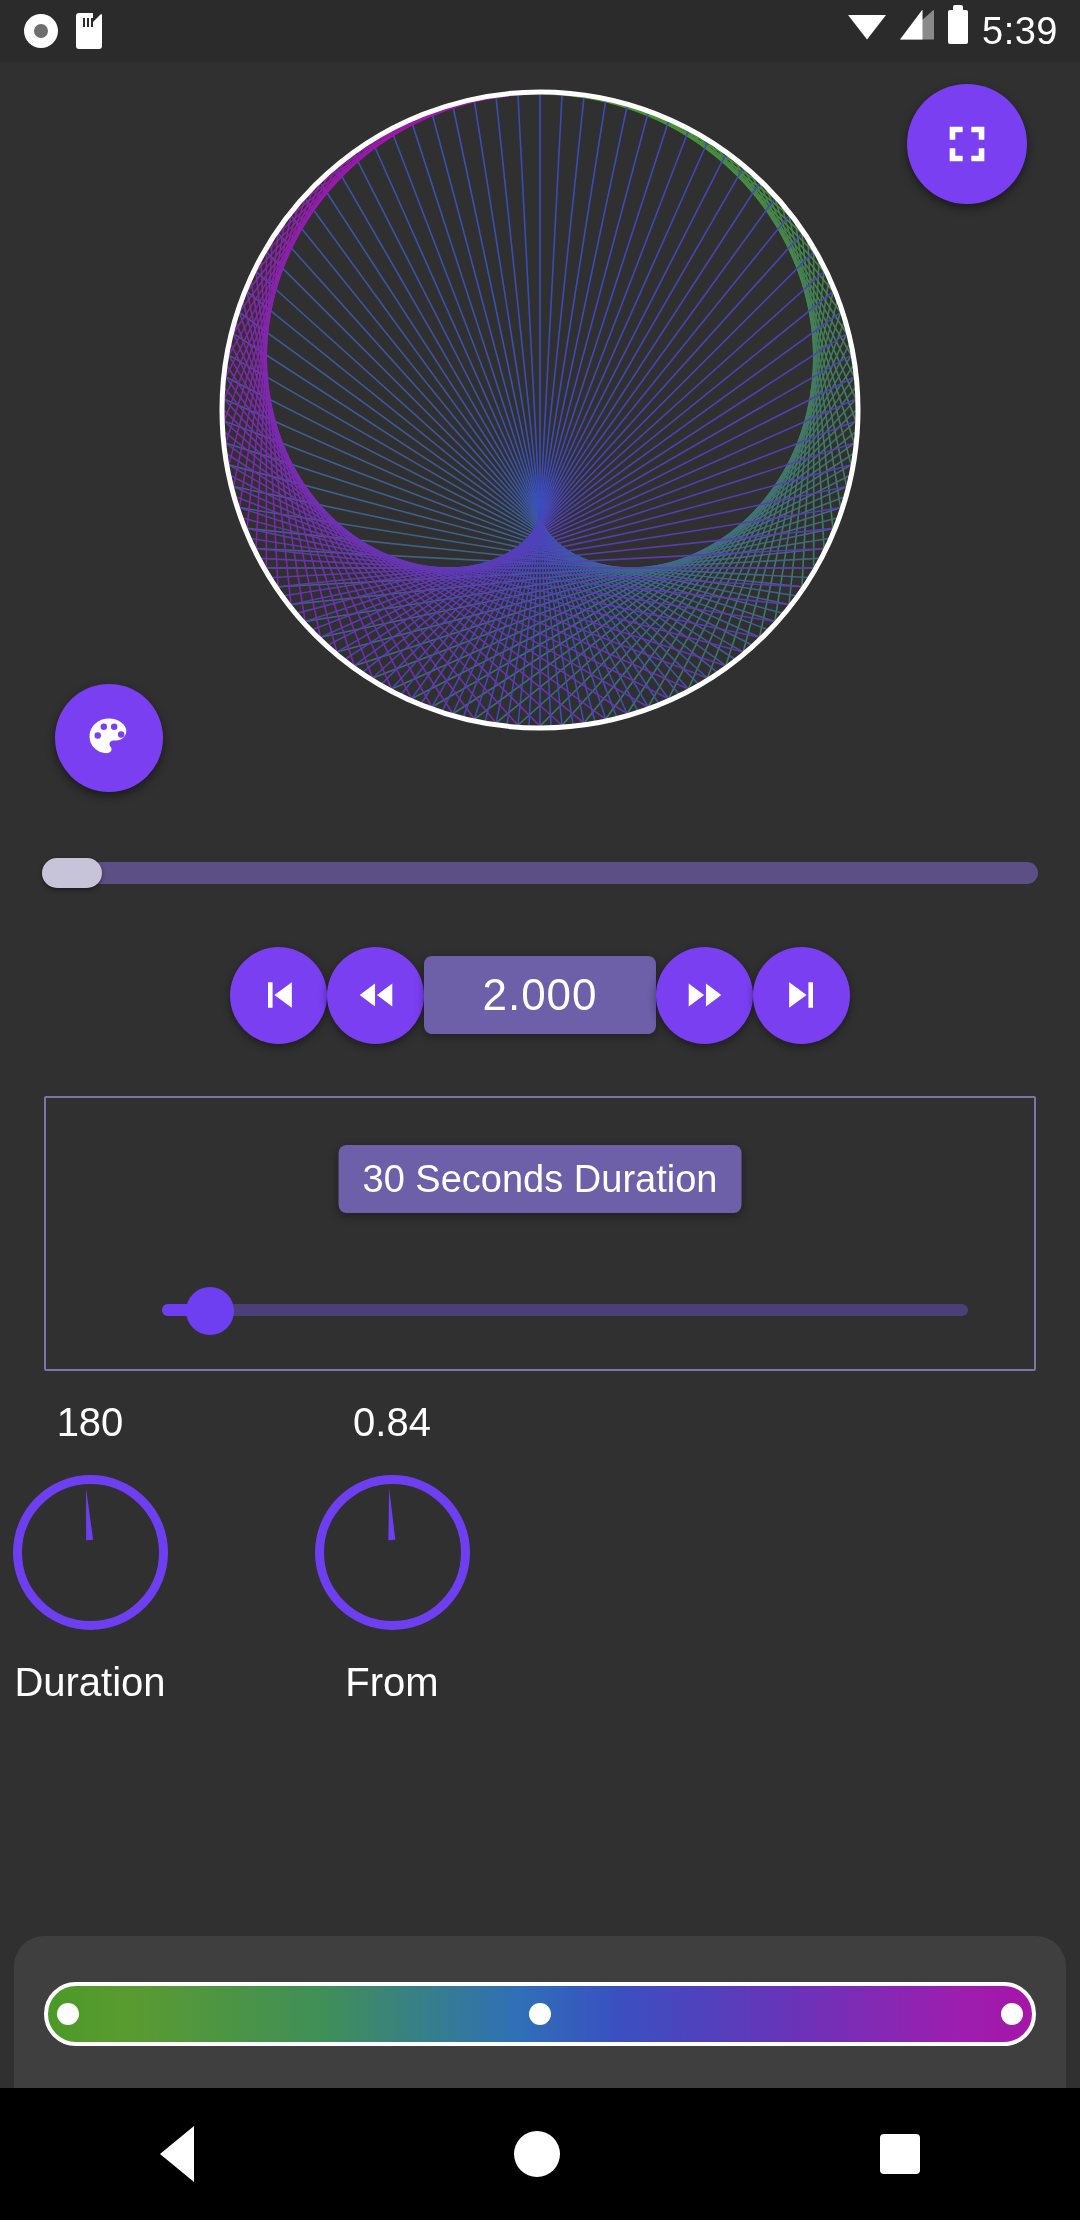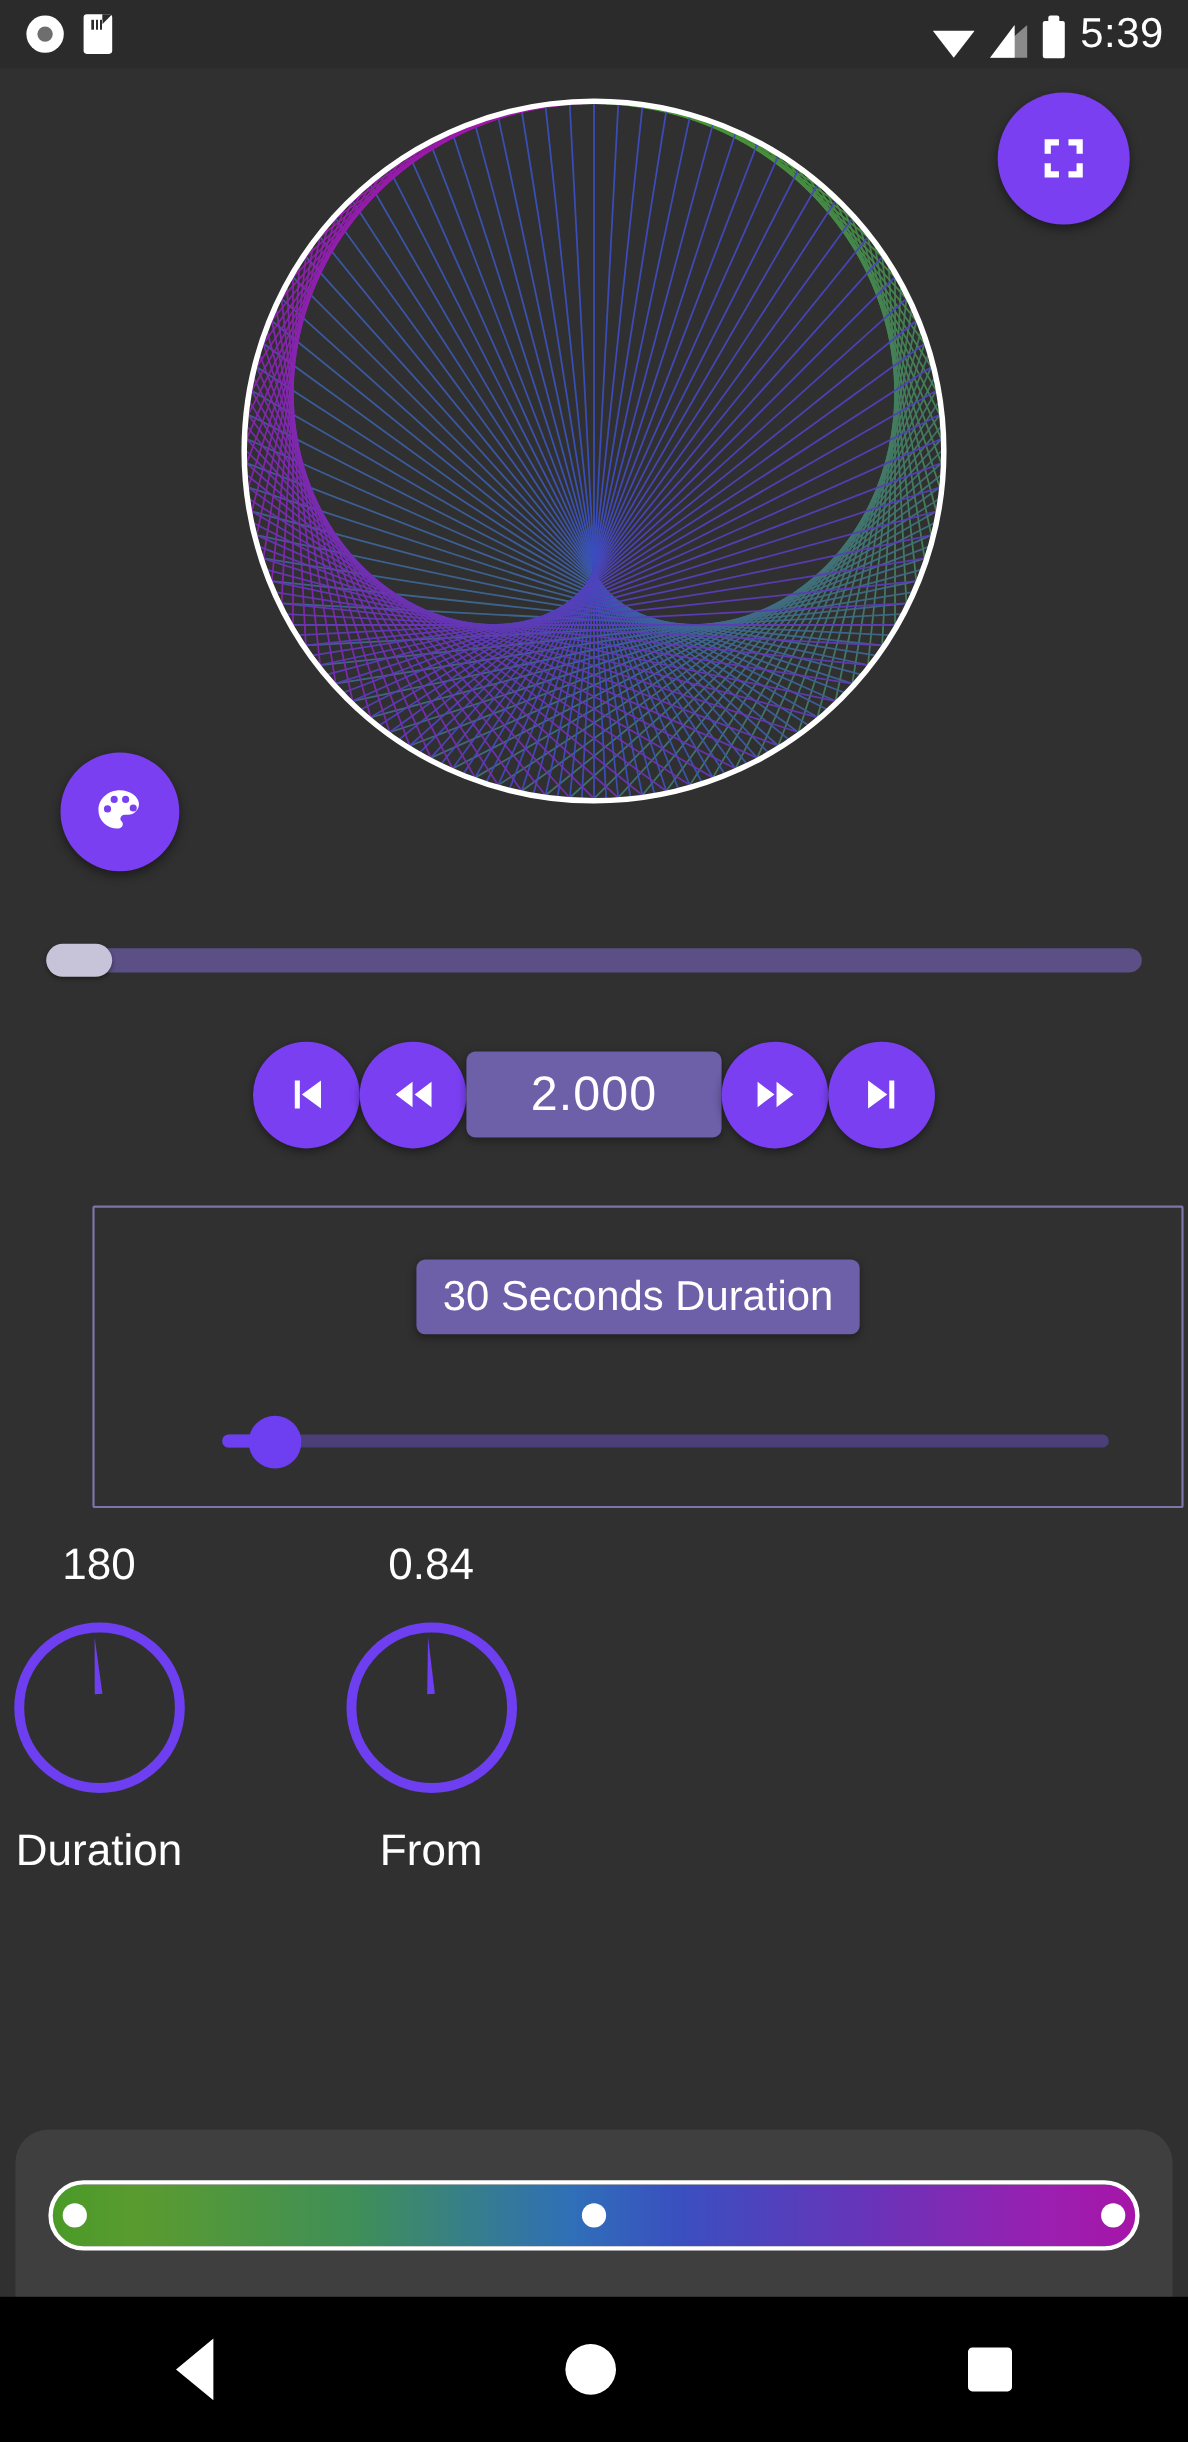--- a/index.html
+++ b/index.html
@@ -16,21 +16,21 @@
   }
 
   
   .statusbar {
     position:absolute; top:0; left:0;
     width:1080px; height:62px;
     background:#2b2b2b;
     display:flex; align-items:center;
   }
   .sb-left { display:flex; align-items:center; gap:18px; padding-left:24px; }
-  .sb-right { display:flex; align-items:flex-end; gap:14px; margin-left:auto; padding-right:22px; }
+  .sb-right { display:flex; align-items:flex-start; gap:14px; margin-left:auto; padding-right:22px; }
   .sb-time {
     color:#fff; font-size:38px; letter-spacing:.5px;
     font-family:"Liberation Sans", sans-serif;
   }
   .ico-rec { width:34px; height:34px; border-radius:50%; background:#fff; display:flex; align-items:center; justify-content:center; }
   .ico-rec i { width:14px; height:14px; border-radius:50%; background:#6e6e6e; display:block; }
   .ico-sd { width:26px; height:36px; background:#fff; border-radius:3px 3px 3px 3px; position:relative; }
   .ico-sd::before {
     content:""; position:absolute; top:0; right:0;
     border-left:9px solid #2b2b2b; border-bottom:9px solid transparent;
@@ -93,21 +93,21 @@
     display:flex; align-items:center; justify-content:center;
     color:#fff; font-size:44px; letter-spacing:1px;
     box-shadow:0 3px 8px rgba(0,0,0,.35);
     cursor:pointer;
   }
 
   
   .duration-panel {
     position:absolute; left:44px; top:1096px;
     width:992px; height:275px;
-    border:2px solid #7b75a8; border-radius:2px;margin-left:40px;
+    border:2px solid #7b75a8; border-radius:2px;
   }
   .duration-btn {
     position:absolute; left:50%; transform:translateX(-50%); top:47px;
     padding:0 24px; height:68px; min-width:402px;
     border-radius:8px; background:#6d5fa8;
     display:flex; align-items:center; justify-content:center;
     color:#fff; font-size:38px;
     box-shadow:0 3px 8px rgba(0,0,0,.35);
     cursor:pointer;
   }

